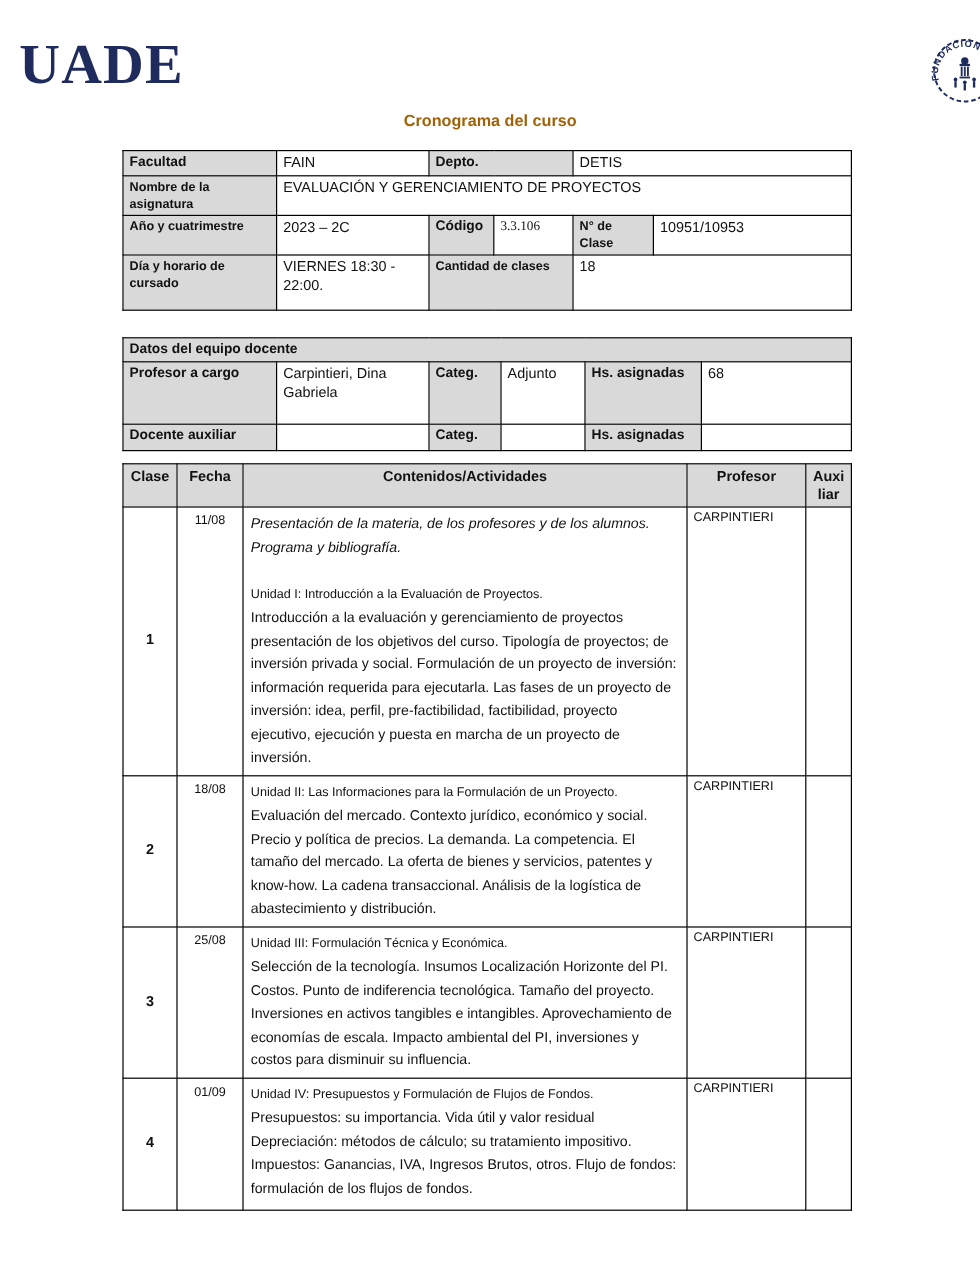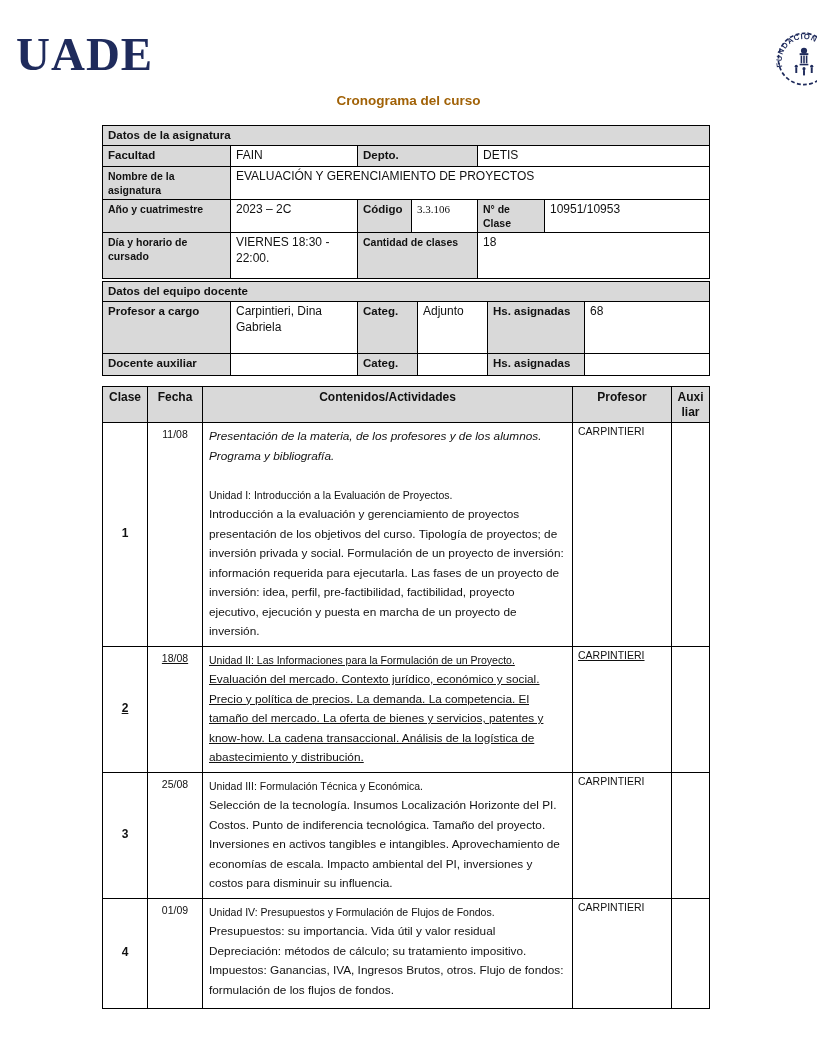--- a/index.html
+++ b/index.html
@@ -45,21 +45,21 @@
   #tbl-cronograma td.aux-hdr { word-break: break-all; line-height: 1.25; }
   td.clase { text-align: center; vertical-align: middle; font-weight: bold; font-size: 12px; }
   td.fecha { text-align: center; font-size: 10.5px; padding-top: 5px; }
   td.prof  { font-size: 10.5px; }
   td.contenido { padding: 4px 6px 4px 6px; }
   .intro   { font-size: 11.8px; line-height: 19.5px; margin-bottom: 19.5px; font-style: italic; }
   .intro:empty { display: none; }
   .unidad  { font-size: 10.5px; line-height: 19.5px; }
   .detalle { font-size: 11.8px; line-height: 19.5px; }
   tr.r1 td { height: 206px; }
-  tr.r2 td { height: 118px; text-decoration: underline; }
+  tr.r2 td { height: 118px; }
   tr.r3 td { height: 116px; }
   tr.r4 td { height: 110px; }
 </style>
 </head>
 <body>
 
 <div class="page">
 
   <div class="logo-wrap">
     <div class="uade-wordmark">UADE</div>
@@ -91,23 +91,20 @@
   <table id="tbl-asignatura" class="t-info">
     <colgroup>
       <col style="width:128px">
         <col style="width:127px">
         <col style="width:54px">
       <col style="width:66px">
         <col style="width:67px">
         <col style="width:165px">
     </colgroup>
     <tbody>
-        <tr class="h17">
-      <td class="hdr" colspan="6">Datos de la asignatura</td>
-    </tr>
     <tr class="h17">
       <td class="lbl">Facultad</td>
       <td>FAIN</td>
       <td class="lbl" colspan="2">Depto.</td>
       <td colspan="2">DETIS</td>
     </tr>
     <tr class="h28">
       <td class="lbl-sm">Nombre de la asignatura</td>
       <td colspan="5">EVALUACIÓN Y GERENCIAMIENTO DE PROYECTOS</td>
     </tr>

